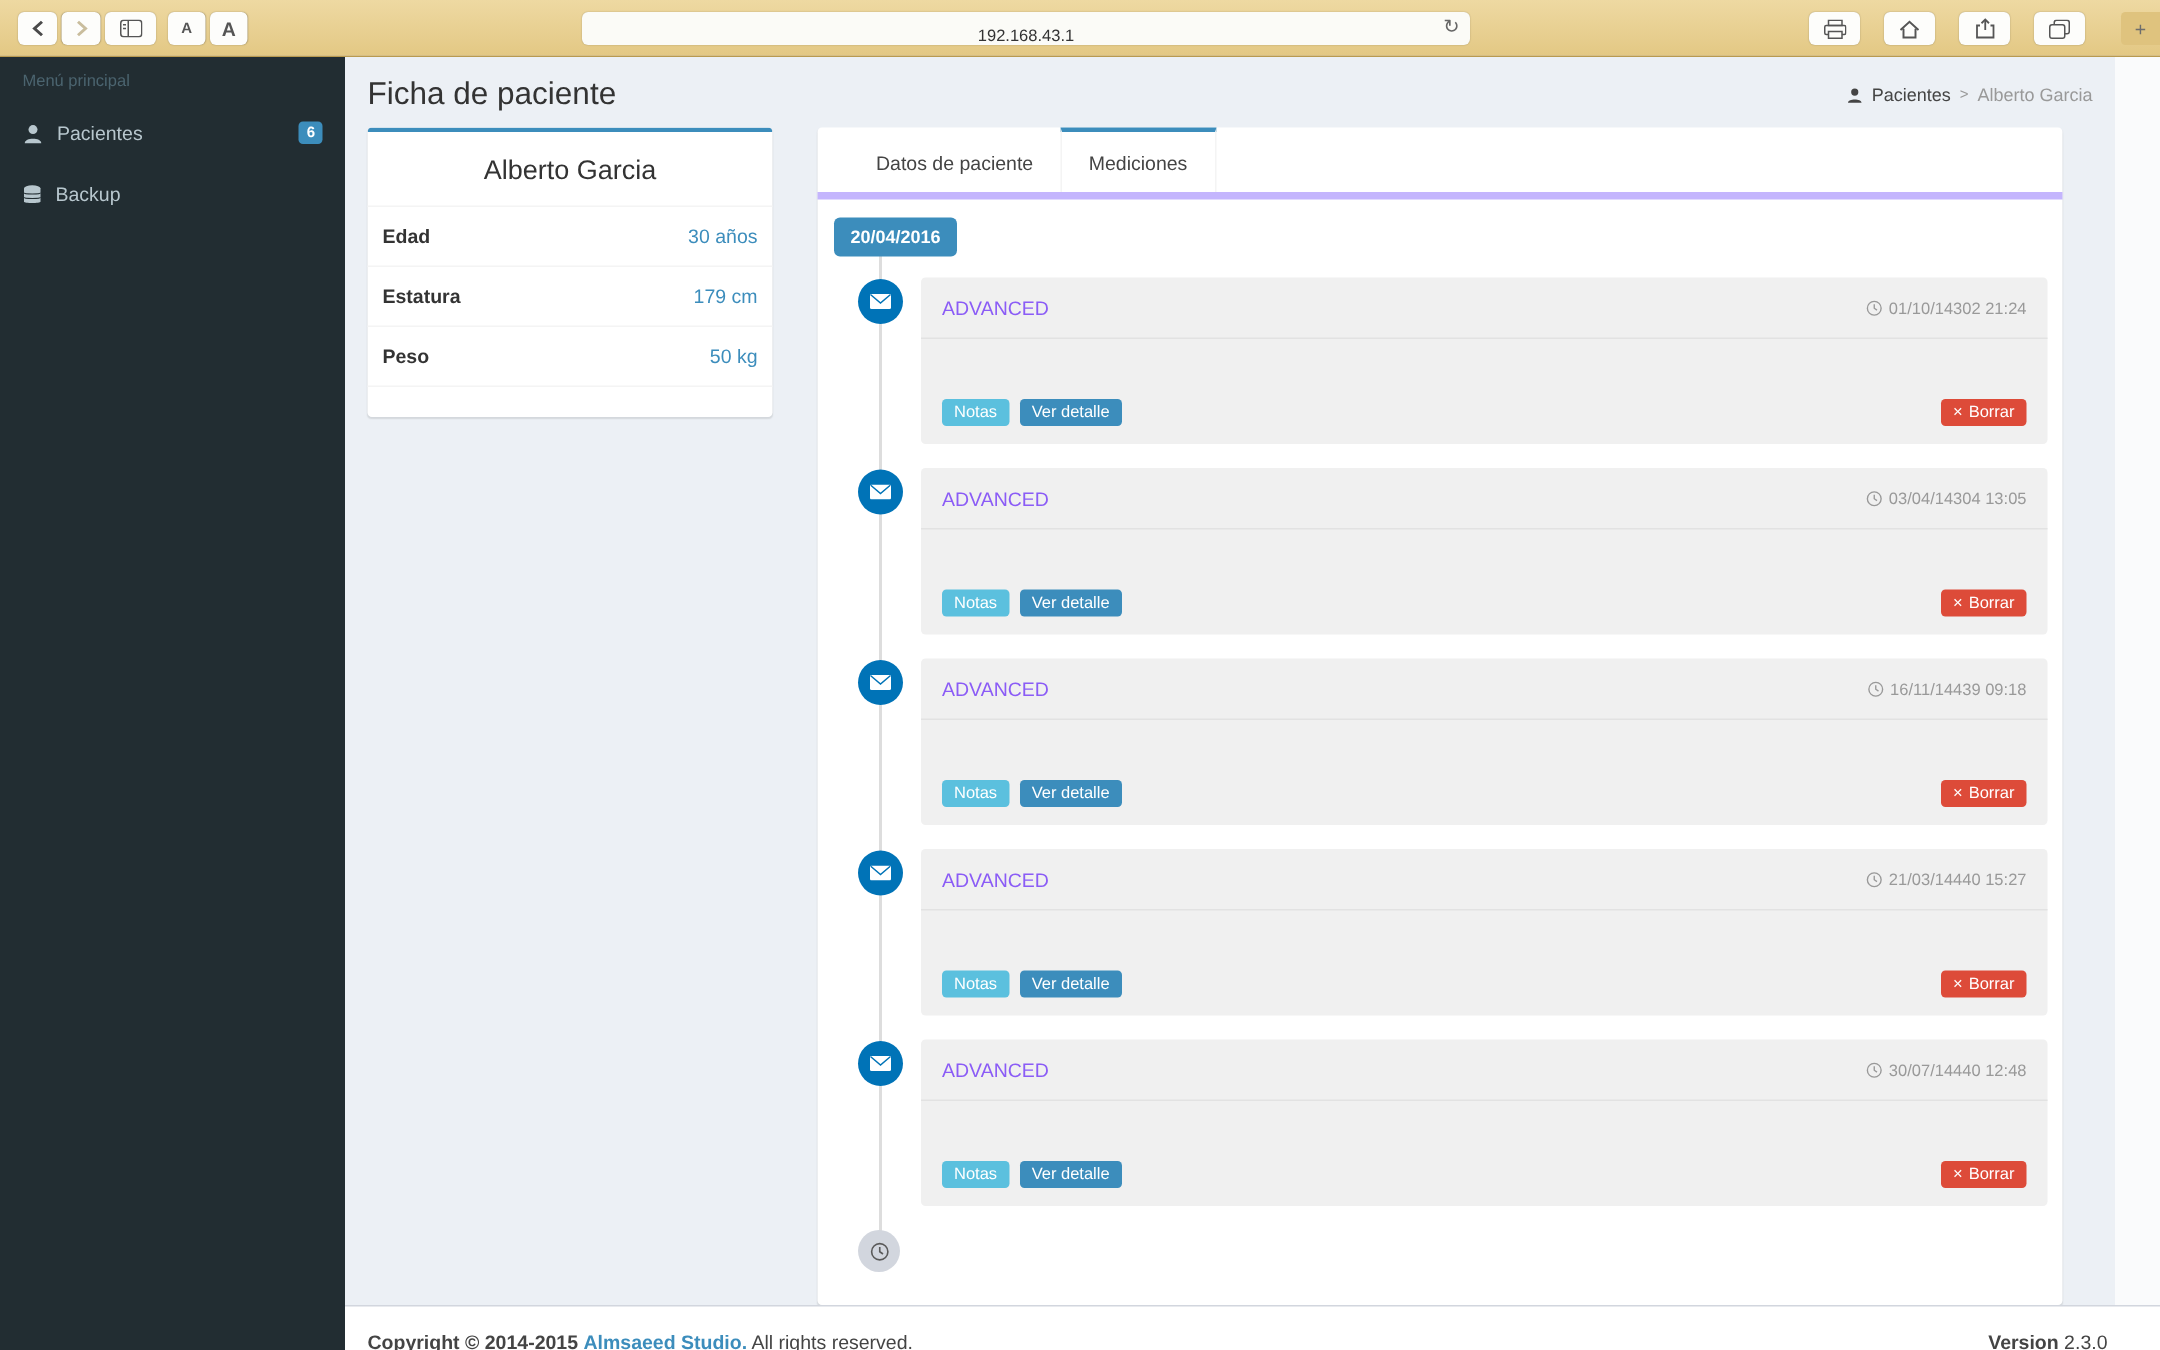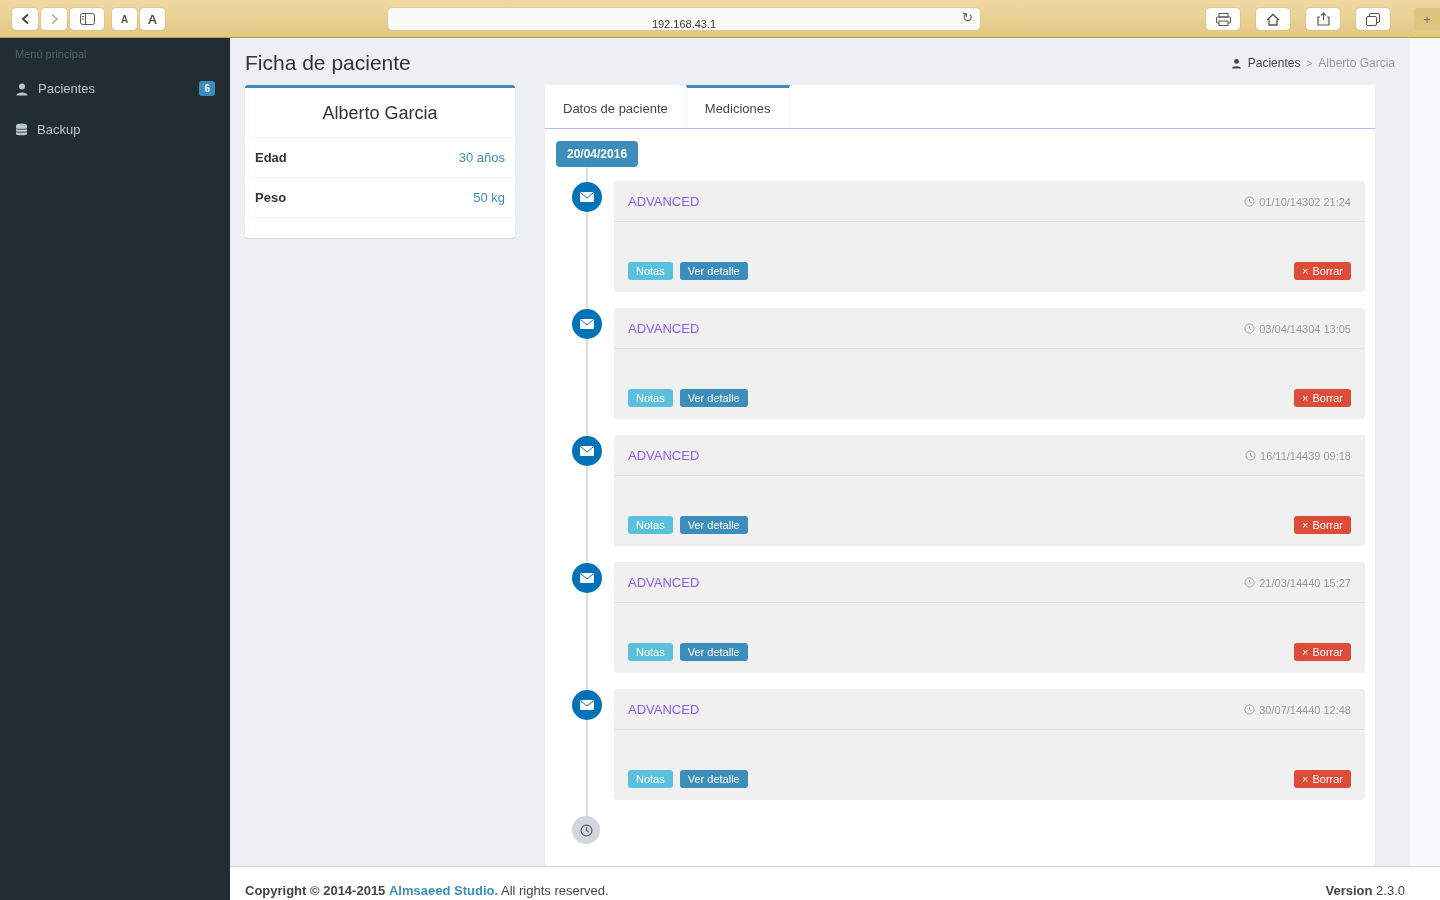--- a/index.html
+++ b/index.html
@@ -60,21 +60,21 @@
     border-top:3px solid #3c8dbc; box-shadow:0 1px 1px rgba(0,0,0,.1); padding-bottom:20px; }
   .patient-name { text-align:center; font-size:18px; color:#333; padding:15px 10px 13px;
     border-bottom:1px solid #f4f4f4; }
   .patient-row { display:flex; justify-content:space-between; align-items:center;
     padding:12px 10px; border-bottom:1px solid #f4f4f4; font-size:13px; }
   .patient-row .lbl { font-weight:bold; color:#333; }
   .patient-row .val { color:#3c8dbc;margin-left:33px; }
 
   
   .tab-box { flex:1; background:#fff; border-radius:3px; box-shadow:0 1px 1px rgba(0,0,0,.1); }
-  .tab-nav { display:flex; border-bottom:1px solid #c4b5fd; }
+  .tab-nav { display:flex; border-bottom:5px solid #c4b5fd;padding-left:21px; }
   .tab { padding:13px 18px 12px; font-size:13px; color:#444; cursor:pointer;
     border-top:3px solid transparent; }
   .tab.active { border-top-color:#3c8dbc; border-left:1px solid #f4f4f4;
     border-right:1px solid #f4f4f4; }
   .tab-content { padding:10px 0 22px; }
   .timeline { position:relative; margin:0 10px; }
   .timeline::before { content:""; position:absolute; left:31px; top:22px; bottom:16px;
     width:2px; background:#ddd; }
   .date-badge { position:relative; z-index:1; display:inline-block; background:#3c8dbc;
     color:#fff; font-size:12px; font-weight:bold; padding:6px 11px; border-radius:4px;
@@ -237,20 +237,24 @@
 
     <div class="content-row">
 
       <div class="patient-box">
         <div class="patient-name">Alberto Garcia</div>
         <div class="patient-row">
           <span class="lbl">Edad</span>
           <span class="val">30 años</span>
         </div>
         <div class="patient-row">
+          <span class="lbl">Estatura</span>
+          <span class="val">179 cm</span>
+        </div>
+        <div class="patient-row">
           <span class="lbl">Peso</span>
           <span class="val">50 kg</span>
         </div>
       </div>
 
       <div class="tab-box">
         <div class="tab-nav">
           <div class="tab">Datos de paciente</div>
           <div class="tab active">Mediciones</div>
         </div>

